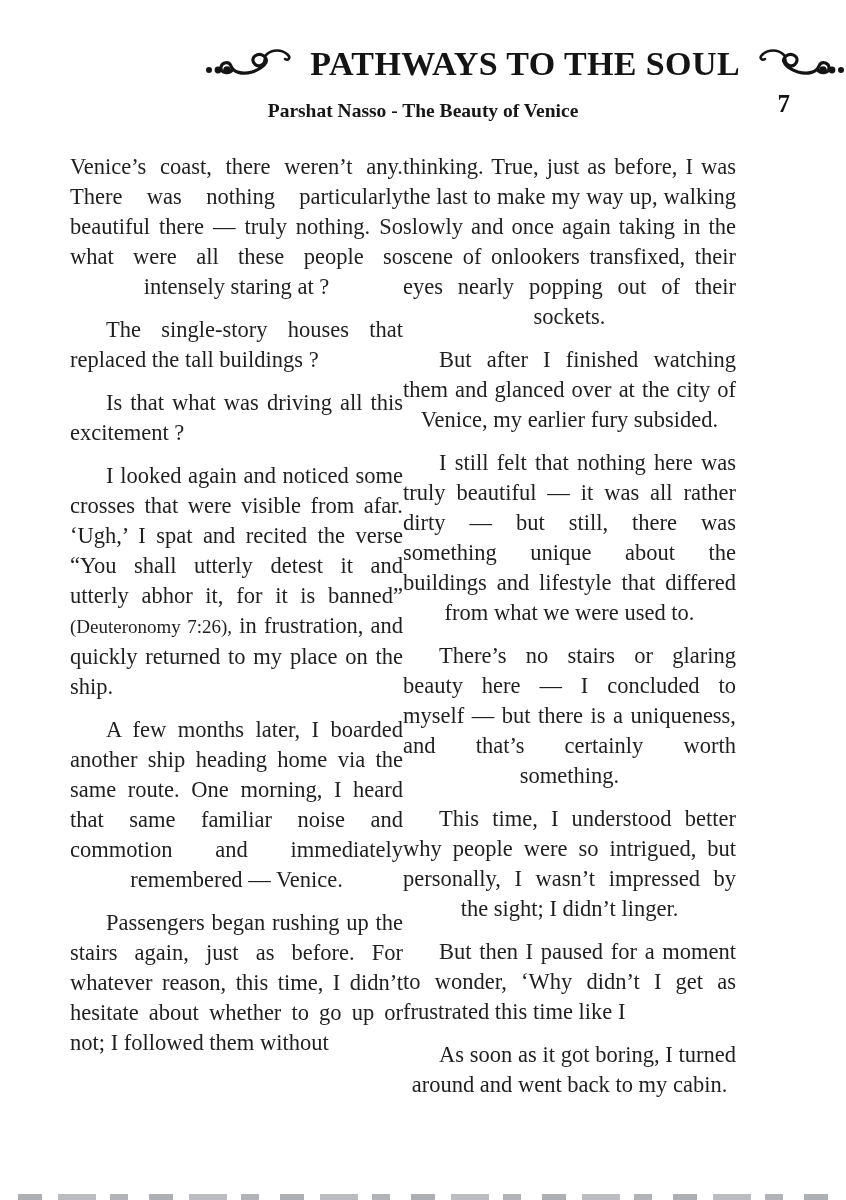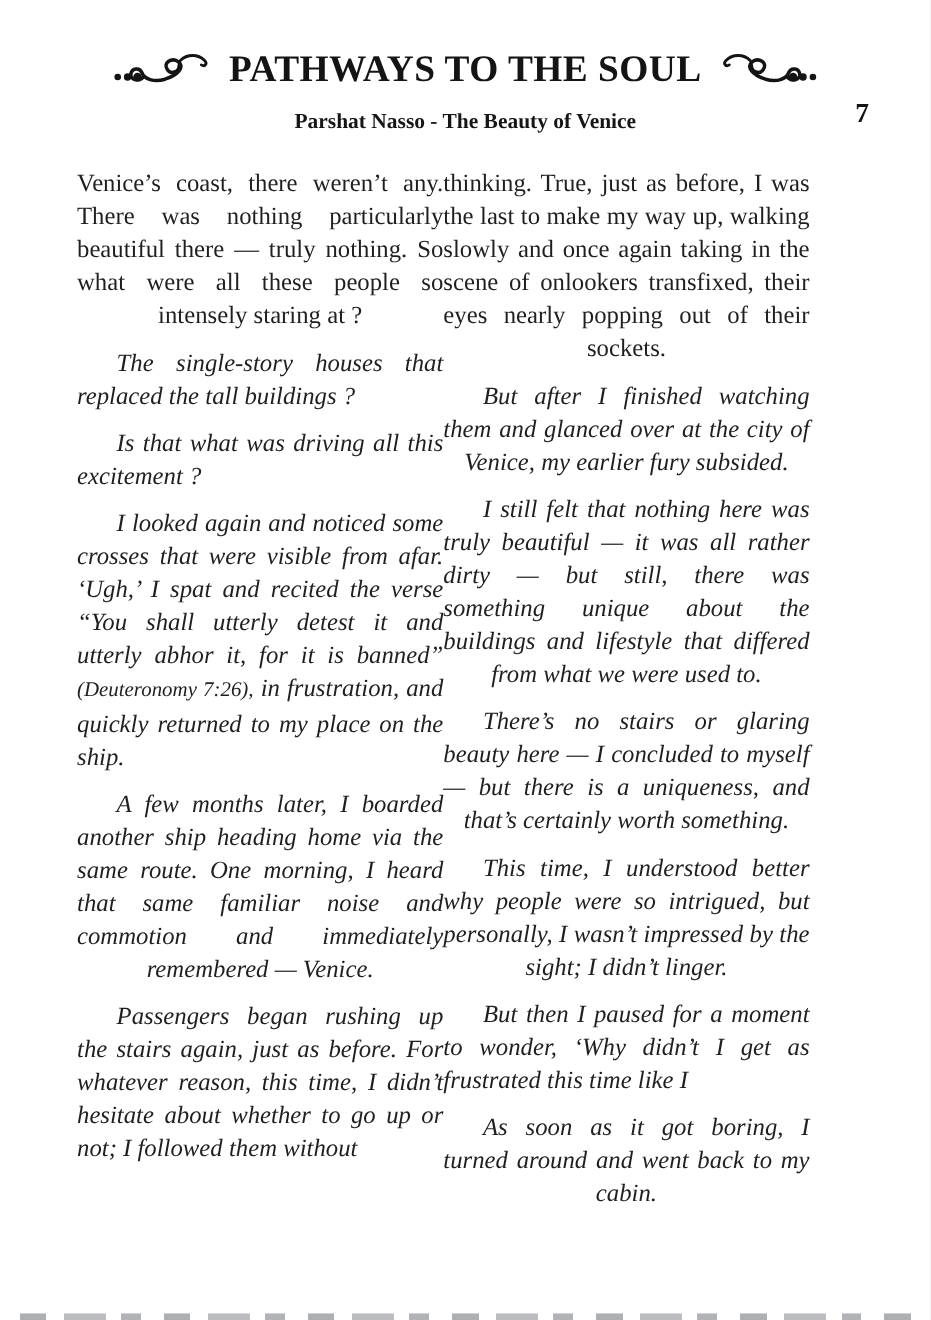--- a/index.html
+++ b/index.html
@@ -15,21 +15,21 @@
     background: #ffffff;
     overflow: hidden;
     font-family: "Liberation Serif", "DejaVu Serif", serif;
     color: #1f1f1f;
   }
   
   .header { position: relative; }
   .title-row {
     display: flex;
     align-items: center;
-    justify-content: center;
+    justify-content: flex-end;
     gap: 6px;
     margin-top: 42px;
     height: 44px;
   }
   .page-title {
     font-size: 34px;
     font-weight: bold;
     letter-spacing: 0.4px;
     margin: 0;
     white-space: nowrap;
@@ -59,21 +59,21 @@
   }
   .col {
     width: 333px;
     flex: 0 0 333px;
     font-size: 22.5px;
     line-height: 30px;
     text-align: justify;
     text-align-last: auto;
   }
   .para { margin: 0 0 13px 0; }
-  .para.indent { text-indent: 36px; font-style: italic; }
+  .para.indent { text-indent: 36px; }
   .para.last-center { text-align-last: center; }
   .small { font-size: 19px; }
   
   .cutoff {
     position: absolute;
     bottom: 0;
     left: 18px;
     right: 12px;
     height: 6px;
     background:

